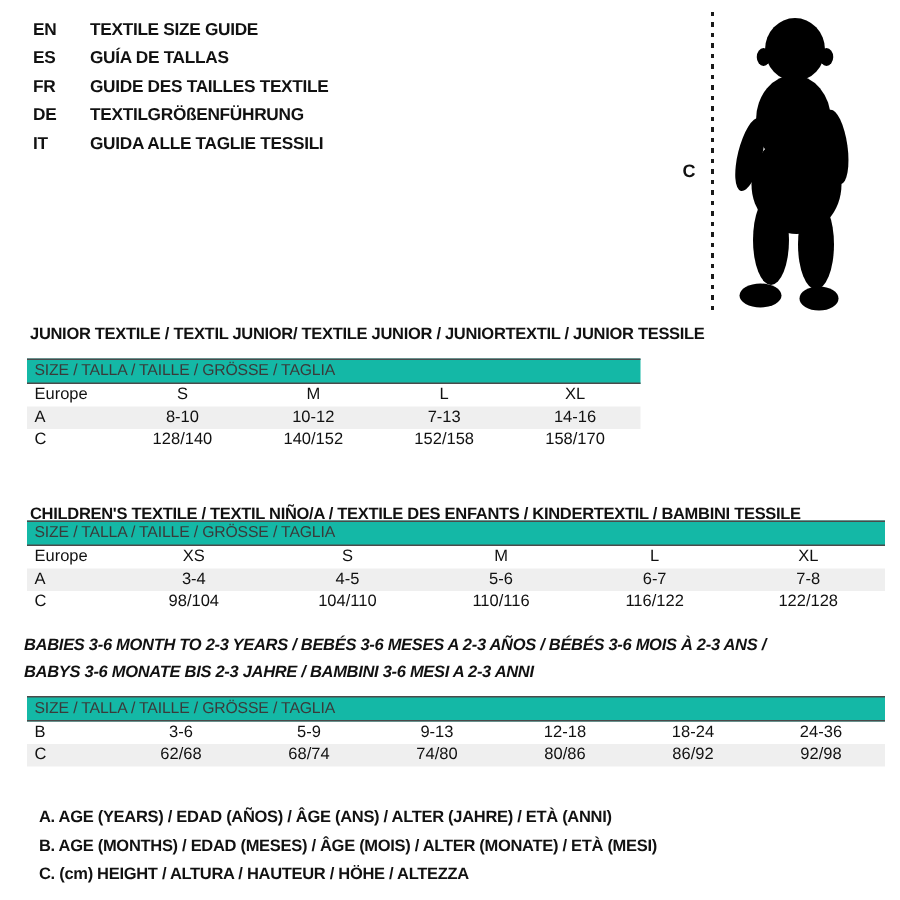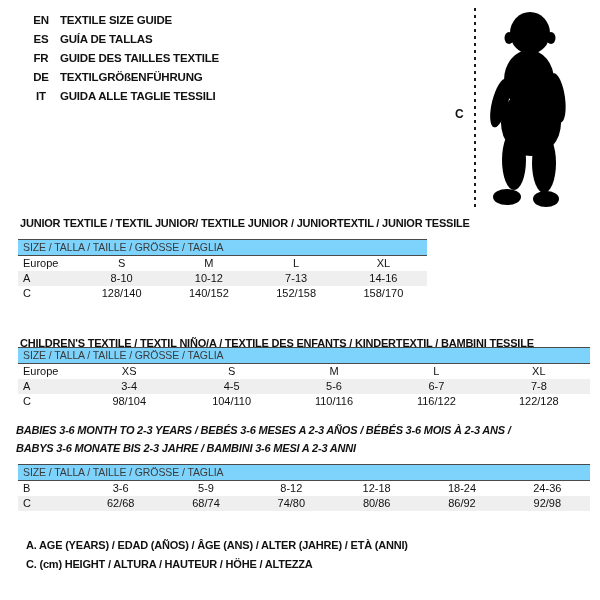--- a/index.html
+++ b/index.html
@@ -2,32 +2,32 @@
 <html><head>
 <meta charset="utf-8">
 <style>
   html,body{margin:0;padding:0;}
   body{
     width:600px;height:600px;background:#ffffff;position:relative;overflow:hidden;
     font-family:"Liberation Sans","DejaVu Sans",sans-serif;color:#111111;
   }
   
   .lang-block{position:absolute;left:22px;top:11px;}
-  .lang-row{display:flex;height:19px;line-height:19px;font-weight:bold;font-size:11.5px;letter-spacing:-0.2px;text-align:center;}
+  .lang-row{display:flex;height:19px;line-height:19px;font-weight:bold;font-size:11.5px;letter-spacing:-0.2px;}
   .lang-code{width:38px;}
   
   .dash-line{position:absolute;left:474px;top:8px;width:2px;height:200px;
     background:repeating-linear-gradient(to bottom,#1a1a1a 0 3px,transparent 3px 7px);}
   .c-label{position:absolute;left:455px;top:107px;font-weight:bold;font-size:12px;}
   .baby-svg{position:absolute;left:482px;top:8px;}
   
   .section-title{position:absolute;font-weight:bold;font-size:11px;letter-spacing:-0.2px;line-height:18px;white-space:nowrap;}
   
   .size-table{position:absolute;font-size:11px;}
-  .size-bar{height:15px;line-height:15px;background:#7dd3fc;
+  .size-bar{height:15px;line-height:15px;background:#14b8a6;
     border-top:1px solid #4a4a4a;border-bottom:1px solid #4a4a4a;
     color:#3a3a3a;padding-left:5px;font-size:10.5px;letter-spacing:-0.1px;}
   .trow{display:flex;height:15px;line-height:15px;}
   .trow:nth-child(even){background:#efefef;}
   .tcell{flex:1;text-align:center;}
   .tcell.label{flex:0 0 55px;text-align:left;padding-left:5px;}
   
   .footnotes{position:absolute;left:26px;top:536px;}
   .footnote{height:19px;line-height:19px;font-weight:bold;font-size:11px;letter-spacing:-0.2px;white-space:nowrap;}
   
@@ -149,33 +149,34 @@
   <div>BABIES 3-6 MONTH TO 2-3 YEARS / BEBÉS 3-6 MESES A 2-3 AÑOS / BÉBÉS 3-6 MOIS À 2-3 ANS /</div>
   <div>BABYS 3-6 MONATE BIS 2-3 JAHRE / BAMBINI 3-6 MESI A 2-3 ANNI</div>
 </div>
 <div class="size-table" id="table-babies">
   <div class="size-bar">SIZE / TALLA / TAILLE / GRÖSSE / TAGLIA</div>
   <div>
       <div class="trow">
         <div class="tcell label">B</div>
         <div class="tcell">3-6</div>
         <div class="tcell">5-9</div>
-        <div class="tcell">8-12</div>
+        <div class="tcell">9-13</div>
         <div class="tcell">12-18</div>
         <div class="tcell">18-24</div>
         <div class="tcell">24-36</div>
       </div>
       <div class="trow">
         <div class="tcell label">C</div>
         <div class="tcell">62/68</div>
         <div class="tcell">68/74</div>
         <div class="tcell">74/80</div>
         <div class="tcell">80/86</div>
         <div class="tcell">86/92</div>
         <div class="tcell">92/98</div>
       </div>
     </div>
 </div>
 
 <div class="footnotes">
   <div class="footnote">A. AGE (YEARS) / EDAD (AÑOS) / ÂGE (ANS) / ALTER (JAHRE) / ETÀ (ANNI)</div>
+  <div class="footnote">B. AGE (MONTHS) / EDAD (MESES) / ÂGE (MOIS) / ALTER (MONATE) / ETÀ (MESI)</div>
   <div class="footnote">C. (cm) HEIGHT / ALTURA / HAUTEUR / HÖHE / ALTEZZA</div>
 </div>
 
 </body></html>

